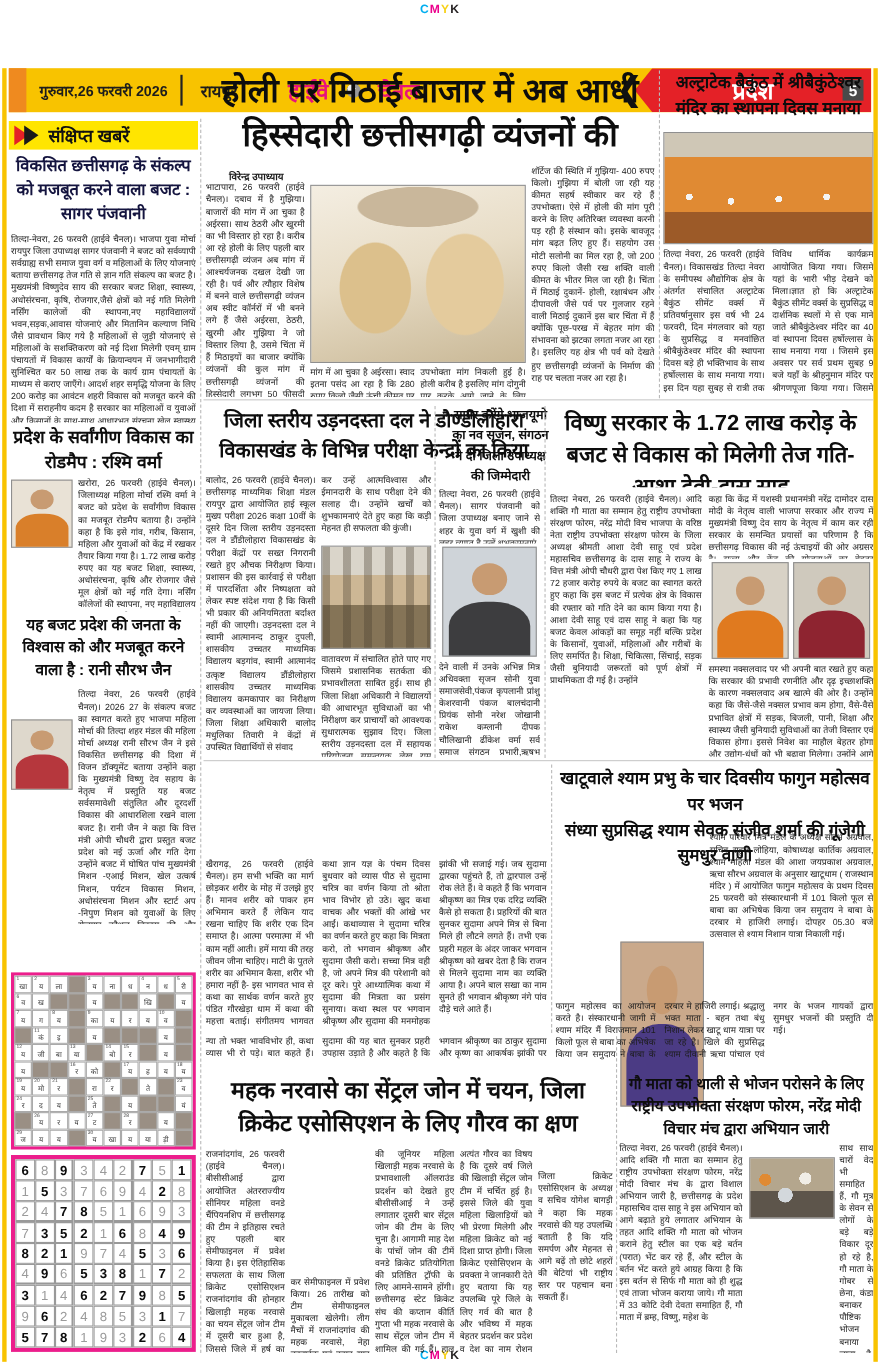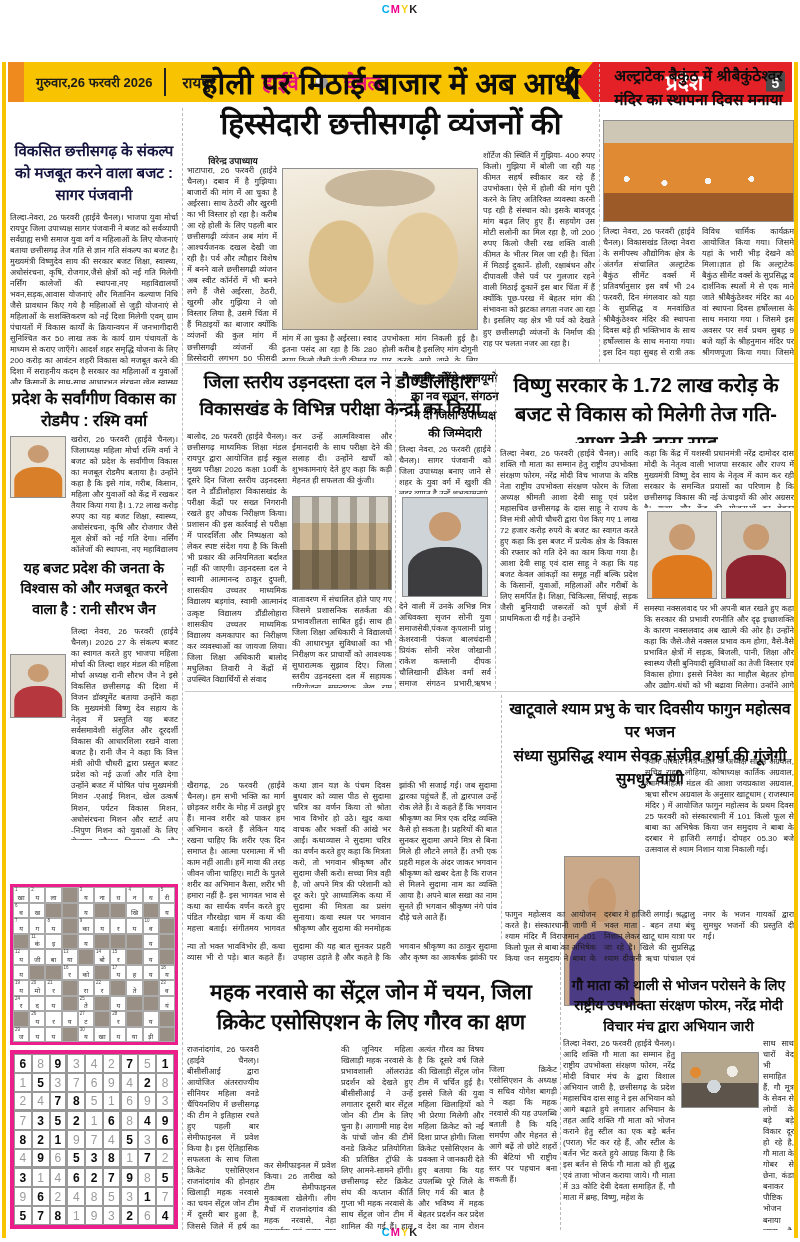--- a/index.html
+++ b/index.html
@@ -118,20 +118,25 @@
     </div>
     <div class="ribbon-wrap">
       <span class="ribbon-chev">❮</span>
       <div class="ribbon">
         <span>प्रदेश</span>
         <span class="pagenum">5</span>
       </div>
     </div>
   </header>
 
+  <div class="abs briefs-head">
+    <span class="chev"></span>
+    <span class="chev k"></span>
+    <span class="briefs-title">संक्षिप्त खबरें</span>
+  </div>
 
   <div class="abs hl" style="left:8px;top:140px;width:172px;height:68px;font-size:15px;line-height:1.45;color:#14143f;">विकसित छत्तीसगढ़ के संकल्प को मजबूत करने वाला बजट : सागर पंजवानी</div>
   <div class="abs bt" style="left:10px;top:212px;width:168px;height:172px;">तिल्दा-नेवरा, 26 फरवरी (हाईवे चैनल)। भाजपा युवा मोर्चा रायपुर जिला उपाध्यक्ष सागर पंजवानी ने बजट को सर्वव्यापी सर्वग्राह्य सभी समाज युवा वर्ग व महिलाओं के लिए योजनाएं बताया छत्तीसगढ़ तेज गति से ज्ञान गति संकल्प का बजट है। मुख्यमंत्री विष्णुदेव साय की सरकार बजट शिक्षा, स्वास्थ्य, अधोसंरचना, कृषि, रोजगार,जैसे क्षेत्रों को नई गति मिलेगी नर्सिंग कालेजों की स्थापना,नए महाविद्यालयों भवन,सड़क,आवास योजनाएं और मितानिन कल्याण निधि जैसे प्रावधान किए गये है महिलाओं से जुड़ी योजनाएं से महिलाओं के सशक्तिकरण को नई दिशा मिलेगी एवम् ग्राम पंचायतों में विकास कार्यों के क्रियान्वयन में जनभागीदारी सुनिश्चित कर 50 लाख तक के कार्य ग्राम पंचायतों के माध्यम से कराए जाएँगे। आदर्श शहर समृद्धि योजना के लिए 200 करोड़ का आवंटन शहरी विकास को मजबूत करने की दिशा में सराहनीय कदम है सरकार का महिलाओं व युवाओं और किसानों के साथ-साथ आधारभूत संरचना खेल स्वास्थ्य जैसी प्राथमिकताओं पर सरकार का विशेष ध्यान रहेगा छत्तीसगढ़ में विकास की रफ्तार निरंतर नई गति के साथ आगे बढ़ेगा।</div>
 
   <div class="abs hl" style="left:8px;top:388px;width:172px;height:44px;font-size:16px;line-height:1.35;">प्रदेश के सर्वांगीण विकास का रोडमैप : रश्मि वर्मा</div>
   <div class="abs" style="left:10px;top:434px;width:168px;height:122px;overflow:hidden;">
     <div class="ph ph-portrait ph-rashmi float-ph" style="width:56px;height:62px;"></div>
     <div class="bt">खरोरा, 26 फरवरी (हाईवे चैनल)। जिलाध्यक्ष महिला मोर्चा रश्मि वर्मा ने बजट को प्रदेश के सर्वांगीण विकास का मजबूत रोडमैप बताया है। उन्होंने कहा है कि इसे गांव, गरीब, किसान, महिला और युवाओं को केंद्र में रखकर तैयार किया गया है। 1.72 लाख करोड़ रुपए का यह बजट शिक्षा, स्वास्थ्य, अधोसंरचना, कृषि और रोजगार जैसे मूल क्षेत्रों को नई गति देगा। नर्सिंग कॉलेजों की स्थापना, नए महाविद्यालय भवन, सड़क योजना, आवास योजना और मितानिन कल्याण निधि जैसे प्रावधान आमजन को सीधे लाभपहुंचाने वाले हैं। महिलाओं से जुड़ी योजनाएं महिला सशक्तिकरण को नई दिशा देंगी।</div>
   </div>
 

